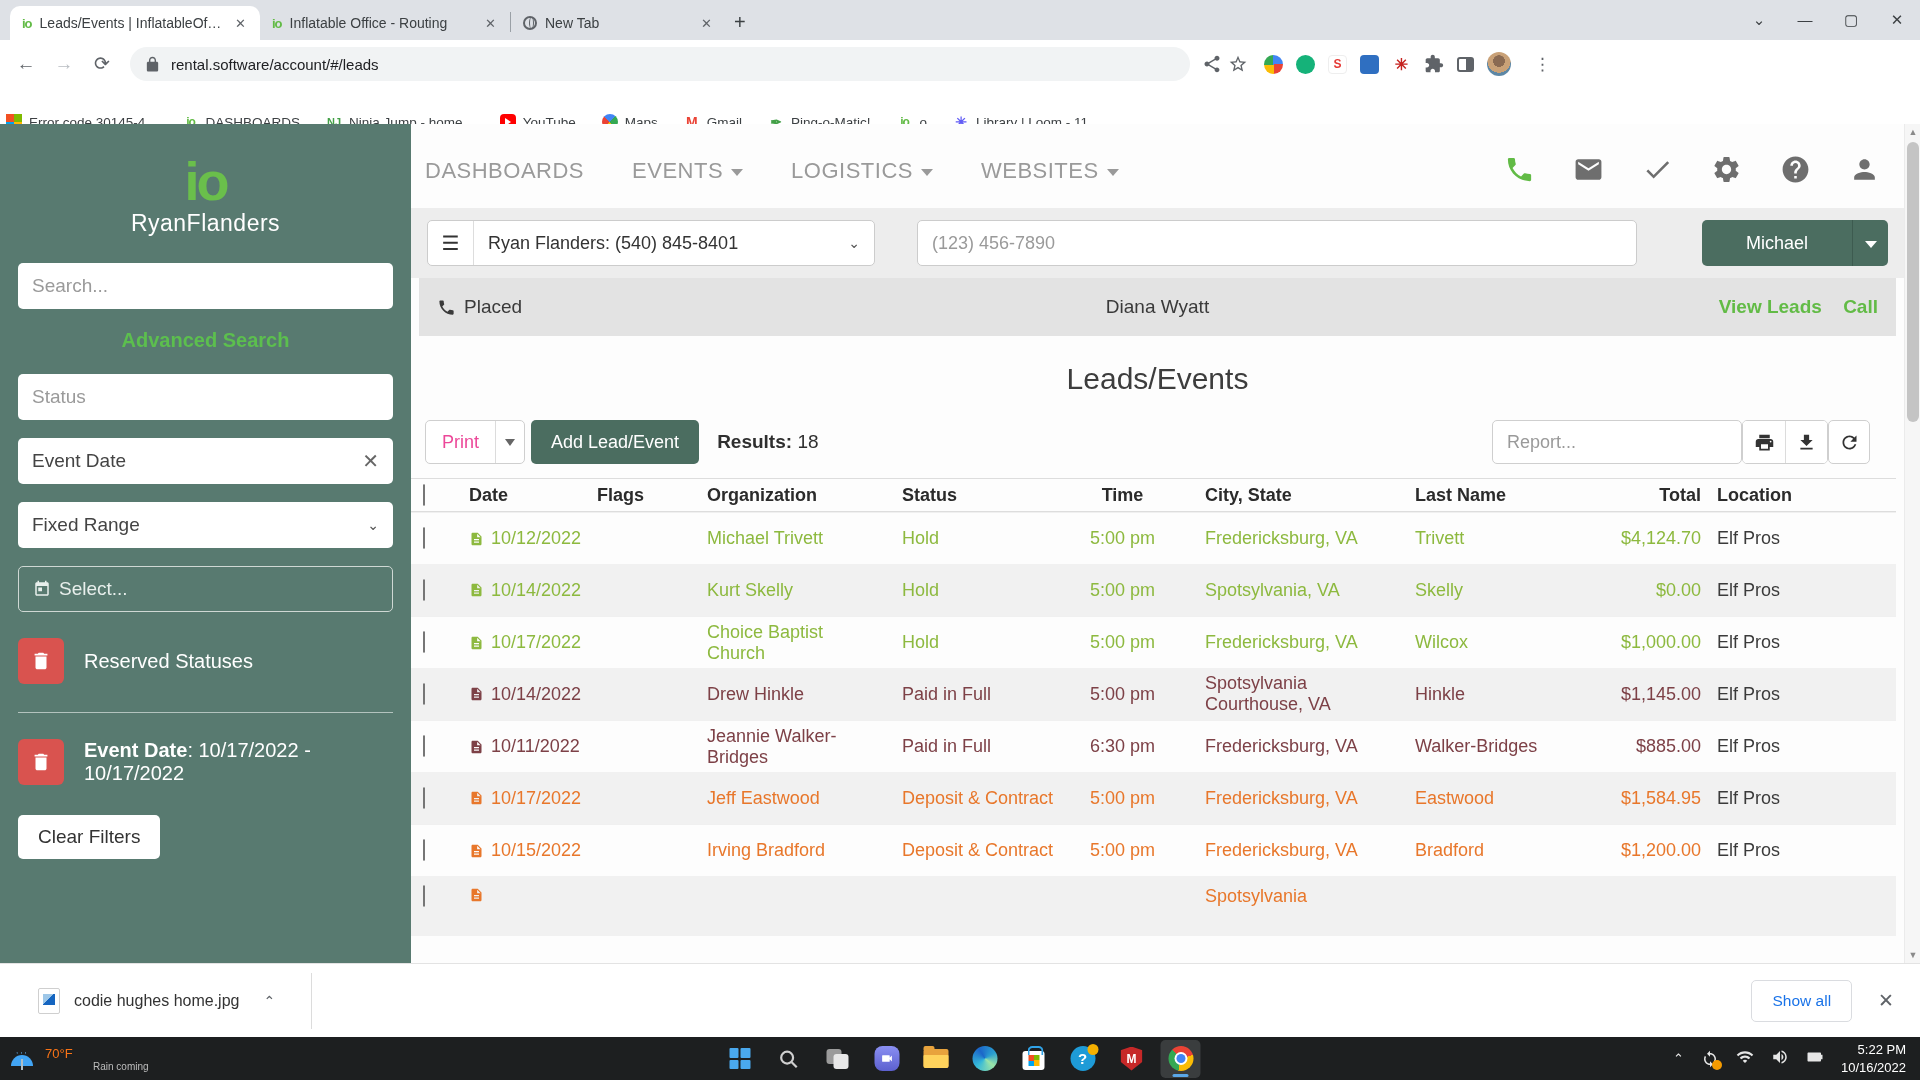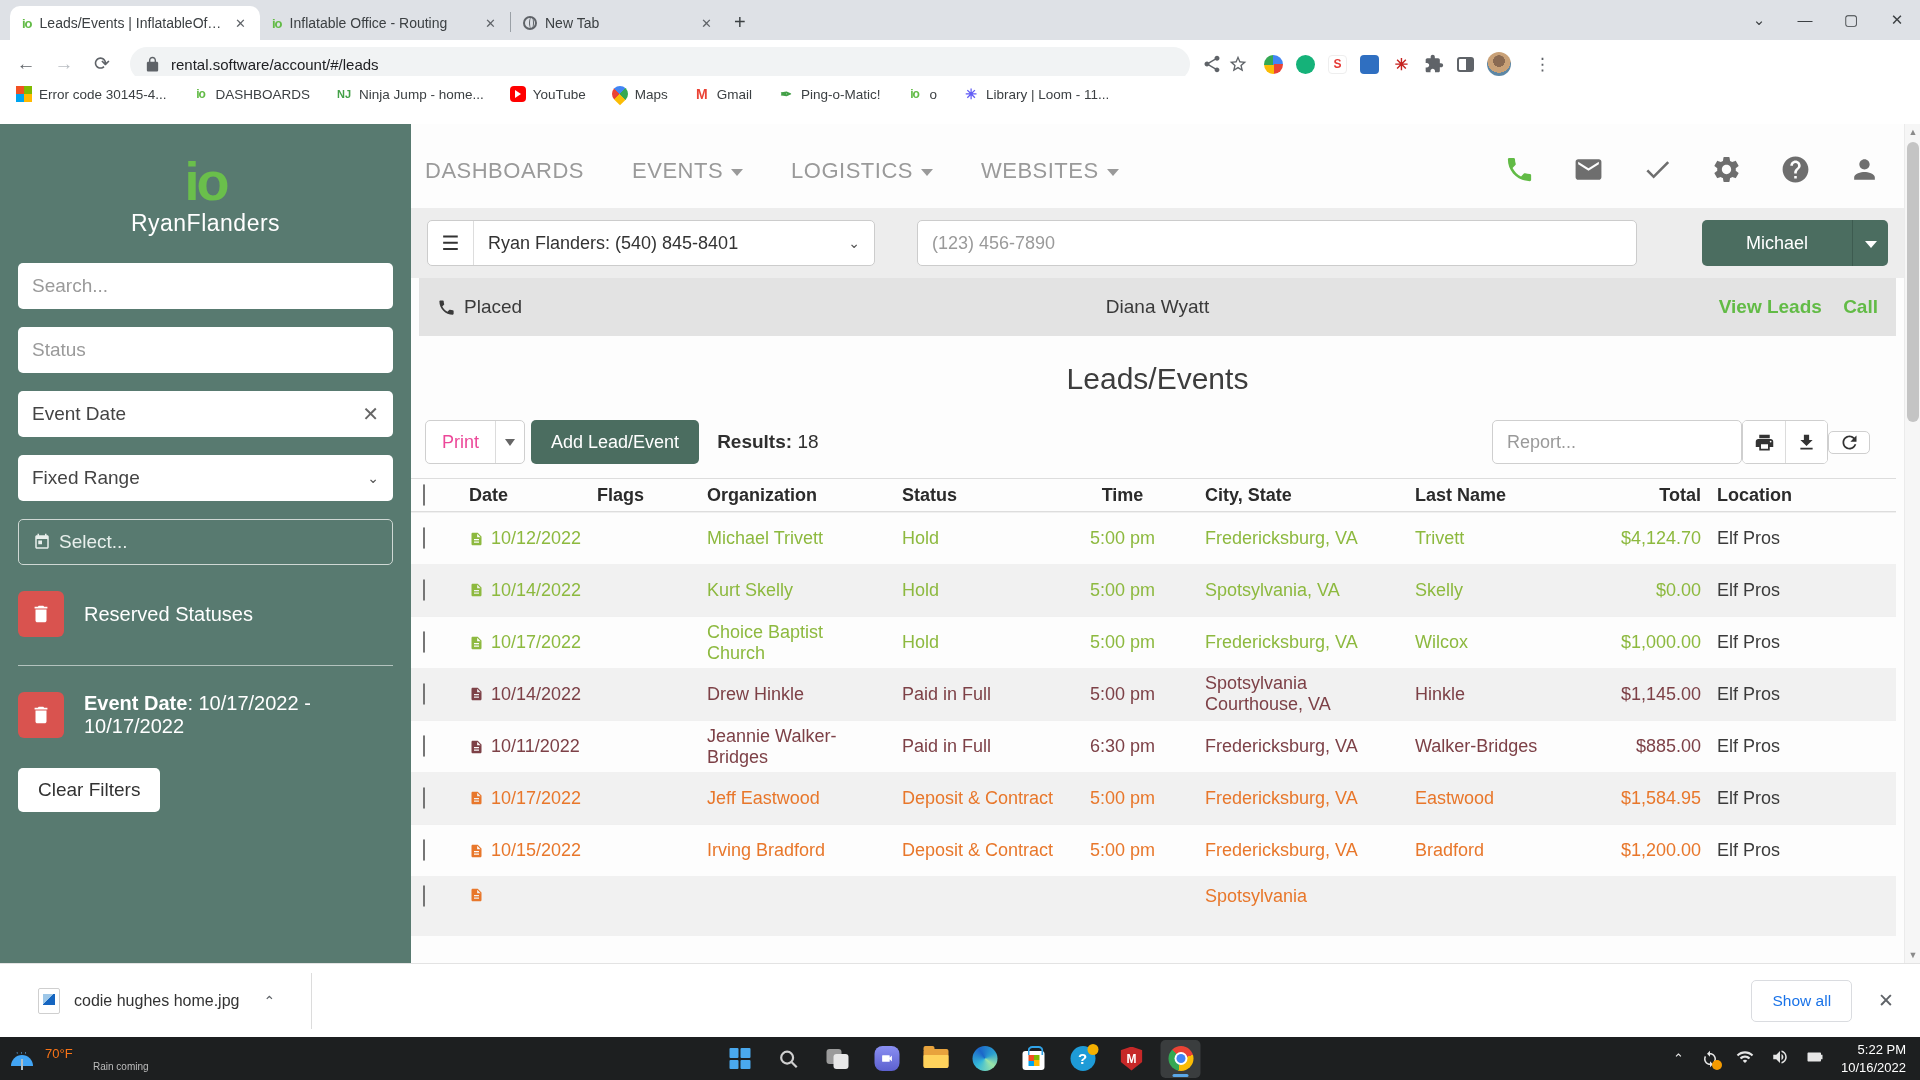--- a/index.html
+++ b/index.html
@@ -35,21 +35,21 @@
   .e-green { border-radius:50%; background:#15b279; }
   .e-s { background:#fff; border:1px solid #eee; color:#e53935; }
   .e-blue { background:#2f6fc1; }
   .e-ast { color:#c5221f; font-size:16px; }
   .e-panel { width:17px; height:15px; border:2px solid #5f6368; border-radius:3px; position:relative; }
   .e-panel:before { content:""; position:absolute; right:0; top:0; bottom:0; width:6px; background:#5f6368; }
   .avatar18 { width:24px; height:24px; border-radius:50%; background:radial-gradient(circle at 50% 38%, #8a6a52 0 30%, #c9a177 31% 60%, #5d87a5 61%); }
   .dots3 { font-size:17px; color:#5f6368; margin:0 8px 0 10px; }
 
   
-  .bookmarks { position:absolute; top:76px; left:0; right:0; height:36px; background:#fff; display:flex; align-items:center; padding-left:16px; gap:26px; }
+  .bookmarks { position:absolute; top:104px; left:0; right:0; height:36px; background:#fff; display:flex; align-items:center; padding-left:6px; gap:26px; }
   .bm { display:flex; align-items:center; gap:7px; font-size:13.5px; color:#3c4043; white-space:nowrap; }
   .bm-ic { width:16px; height:16px; display:flex; align-items:center; justify-content:center; font-weight:bold; font-size:11px; }
   .i-windows { background:conic-gradient(#7fba00 0 25%, #ffb900 0 50%, #00a4ef 0 75%, #f25022 0 100%); }
   .i-io { color:#62bb46; font-size:12px; letter-spacing:-1px; }
   .i-nj { color:#43a047; font-size:11px; }
   .i-youtube { background:#f00; border-radius:4px; position:relative; }
   .i-youtube:before { content:""; border-left:6px solid #fff; border-top:4px solid transparent; border-bottom:4px solid transparent; }
   .i-maps { border-radius:50% 50% 50% 0; transform:rotate(-45deg); background:conic-gradient(#4285f4 0 25%, #34a853 0 50%, #fbbc05 0 75%, #ea4335 0 100%); }
   .i-gmail { color:#ea4335; font-size:14px; }
   .i-feather { color:#43a047; font-size:14px; }
@@ -118,21 +118,21 @@
   .page-title { text-align:center; font-size:30px; color:#3d3d3d; margin-top:26px; height:44px; }
 
   .ltoolbar { display:flex; align-items:center; margin:14px 34px 14px 14px; height:44px; }
   .seg-btn { display:flex; height:44px; border:1px solid #cfcfcf; border-radius:5px; overflow:hidden; background:#fff; }
   .seg-btn .seg { display:flex; align-items:center; justify-content:center; padding:0 16px; font-size:18px; color:#ec4899; }
   .seg-btn .seg + .seg { border-left:1px solid #dcdcdc; padding:0 9px; }
   .seg .caret { border-top-color:#666; border-left-width:5px; border-right-width:5px; margin:0; }
   .add-btn { margin-left:6px; height:44px; background:#4b6d60; color:#fff; border:none; border-radius:5px; padding:0 20px; font-size:18px; font-family:inherit; }
   .results { margin-left:18px; font-size:19px; color:#2f2f2f; }
   .results b { font-weight:bold; }
-  .ltoolbar .right { margin-left:auto; display:flex; align-items:center; }
+  .ltoolbar .right { margin-left:auto; display:flex; }
   .report-input { width:250px; height:44px; border:1px solid #cfcfcf; border-radius:5px; padding:0 14px; font-size:18px; color:#333; font-family:inherit; }
   .report-input::placeholder { color:#9a9a9a; }
   .ico-group { display:flex; height:44px; border:1px solid #cfcfcf; border-radius:5px; overflow:hidden; background:#fff; }
   .ico-btn { width:42px; display:flex; align-items:center; justify-content:center; background:#fff; }
   .ico-btn + .ico-btn { border-left:1px solid #dcdcdc; }
   .ico-btn svg { width:21px; height:21px; fill:#333; }
   .ico-solo { border:1px solid #cfcfcf; border-radius:5px; }
 
   
   .ltable { margin:0 8px 0 0; font-size:18px; }
@@ -306,20 +306,21 @@
     </div>
 
   <div class="app">
 
     <div class="sidebar">
       <div class="logo-wrap">
         <div class="logo">io</div>
         <div class="account">RyanFlanders</div>
       </div>
       <input class="sb-input mt26" placeholder="Search..." style="">
+      <div class="adv">Advanced Search</div>
       <input class="sb-input mt18" placeholder="Status" style="">
       <div class="sb-box mt18">
         <span class="grow">Event Date</span>
         <span class="clear-x">✕</span>
       </div>
       <div class="sb-box mt18">
         <span class="grow">Fixed Range</span>
         <span class="chev">⌄</span>
       </div>
       <div class="sb-box sb-ghost mt18">

